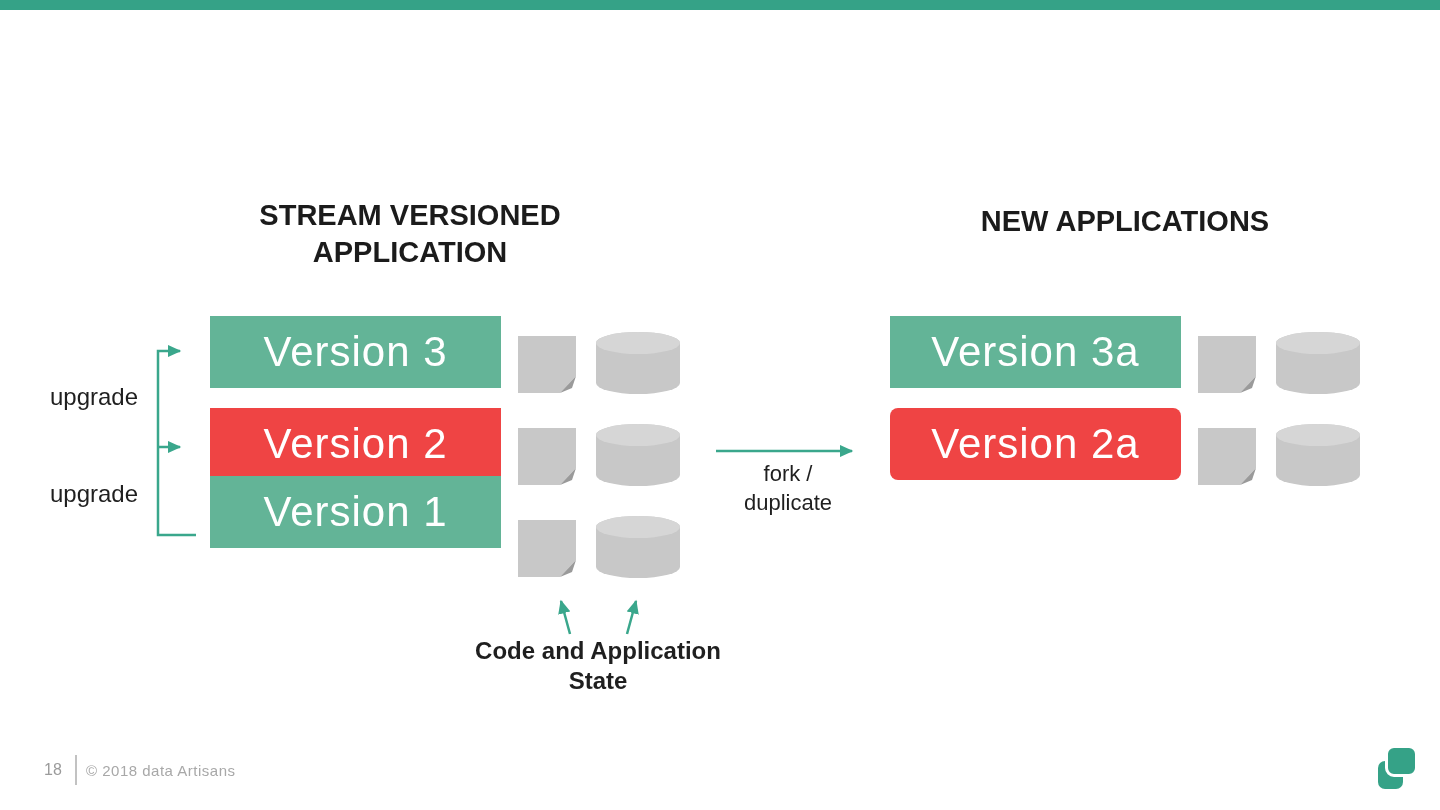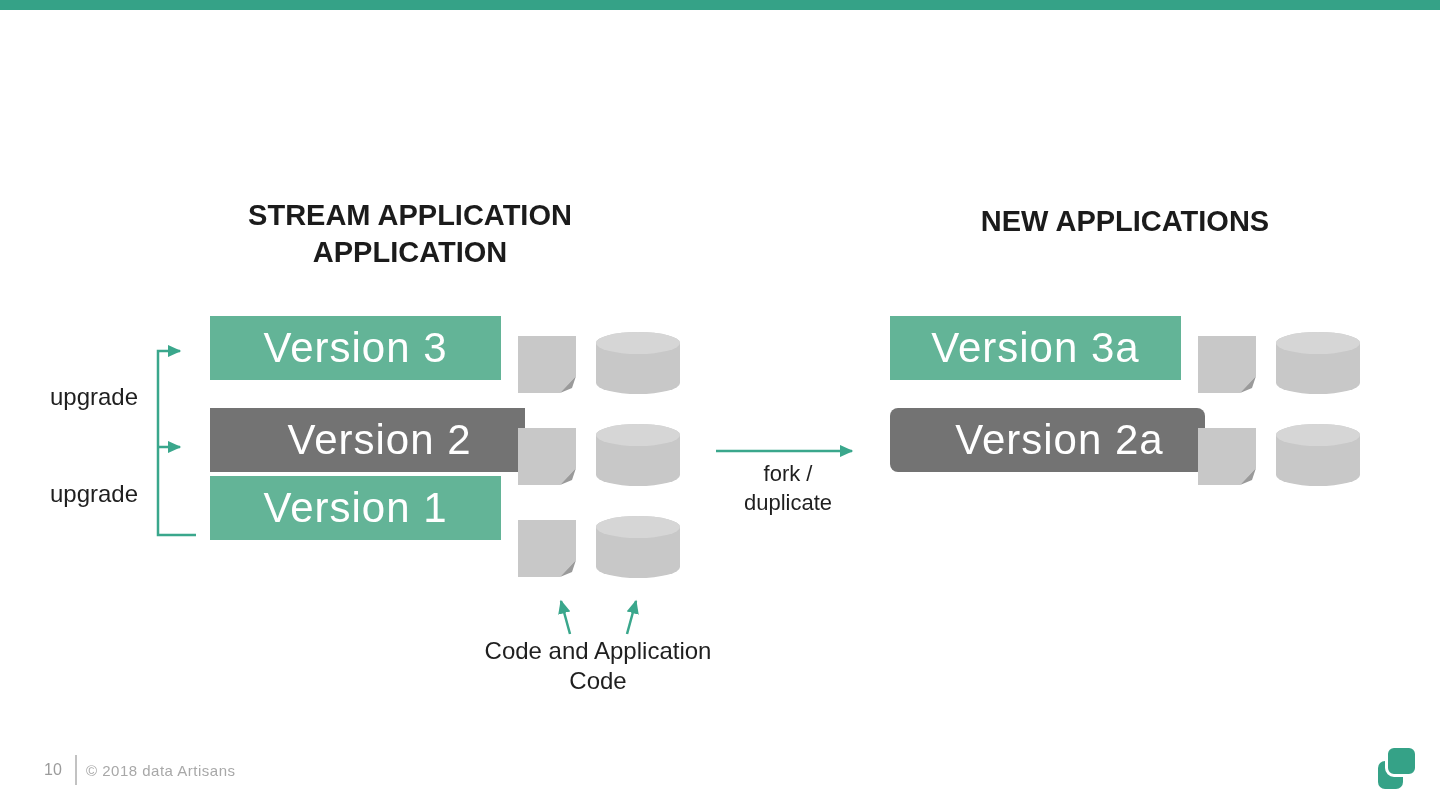--- a/index.html
+++ b/index.html
@@ -12,34 +12,34 @@
     position:absolute;left:52px;top:30px;margin:0;width:1340px;
     font-size:55px;font-weight:bold;letter-spacing:-2px;color:#1b1b1b;line-height:1.15;
   }
   .heading{
     position:absolute;text-align:center;font-weight:bold;color:#1b1b1b;
     font-size:29px;line-height:37px;letter-spacing:0px;
   }
   .left-heading{left:185px;top:197px;width:450px;}
   .right-heading{left:890px;top:203px;width:470px;}
   .vbox{
-    position:absolute;width:291px;height:64px;display:flex;align-items:center;justify-content:center;
+    position:absolute;width:291px;height:72px;display:flex;align-items:center;justify-content:center;
     color:#ffffff;font-size:42px;font-weight:400;letter-spacing:1px;
   }
   .v-light{background:#63b497;}
-  .v-dark{background:#737373;padding-left:24px;}
+  .v-dark{background:#ef4444;}
   .icon{position:absolute;}
   .small-label{
     position:absolute;text-align:center;color:#1f1f1f;
   }
   .upgrade-label{left:44px;width:100px;font-size:24px;}
   .upgrade-1{top:383px;}
   .upgrade-2{top:480px;}
   .fork-label{left:703px;top:459px;width:170px;font-size:22px;line-height:29px;}
-  .caption-label{left:448px;top:636px;width:300px;font-size:24px;line-height:30px;}
+  .caption-label{left:448px;top:636px;width:300px;font-size:24px;line-height:30px;font-weight:bold;}
   .arrows-overlay{position:absolute;left:0;top:0;width:1440px;height:810px;pointer-events:none;}
   .footer-page{position:absolute;left:44px;top:761px;font-size:16px;color:#9b9b9b;}
   .footer-divider{position:absolute;left:75px;top:755px;width:2px;height:30px;background:#c2c2c2;}
   .footer-copy{position:absolute;left:86px;top:762px;font-size:15px;color:#a8a8a8;letter-spacing:0.5px;text-align:center;}
   .logo{position:absolute;left:1377px;top:744px;width:46px;height:48px;}
   .logo-sq-small{
     position:absolute;left:1px;top:17px;width:25px;height:28px;border-radius:7px;background:#35a287;
   }
   .logo-sq-big{
     position:absolute;left:8px;top:1px;width:33px;height:32px;border-radius:9px;background:#35a287;
@@ -48,21 +48,21 @@
 </style>
 </head>
 <body>
 
 <div class="slide">
 
   <div class="topbar"></div>
 
 
   <div class="heading left-heading">
-    <div>STREAM APPLICATION</div>
+    <div>STREAM VERSIONED</div>
     <div>APPLICATION</div>
   </div>
   <div class="heading right-heading">NEW APPLICATIONS</div>
 
   <div class="vbox v-light" style="left:210px;top:316px;">
     <span>Version 3</span>
   </div>
   <div class="vbox v-dark" style="left:210px;top:408px;">
     <span>Version 2</span>
   </div>
@@ -140,24 +140,24 @@
   <div class="small-label upgrade-label upgrade-1">upgrade</div>
   <div class="small-label upgrade-label upgrade-2">upgrade</div>
 
   <div class="small-label fork-label">
     <div>fork /</div>
     <div>duplicate</div>
   </div>
 
   <div class="small-label caption-label">
     <div>Code and Application</div>
-    <div>Code</div>
+    <div>State</div>
   </div>
 
-  <div class="footer-page">10</div>
+  <div class="footer-page">18</div>
   <div class="footer-divider"></div>
   <div class="footer-copy">© 2018 data Artisans</div>
 
   <div class="logo">
     <div class="logo-sq-small"></div>
     <div class="logo-sq-big"></div>
   </div>
 
 </div>
 

